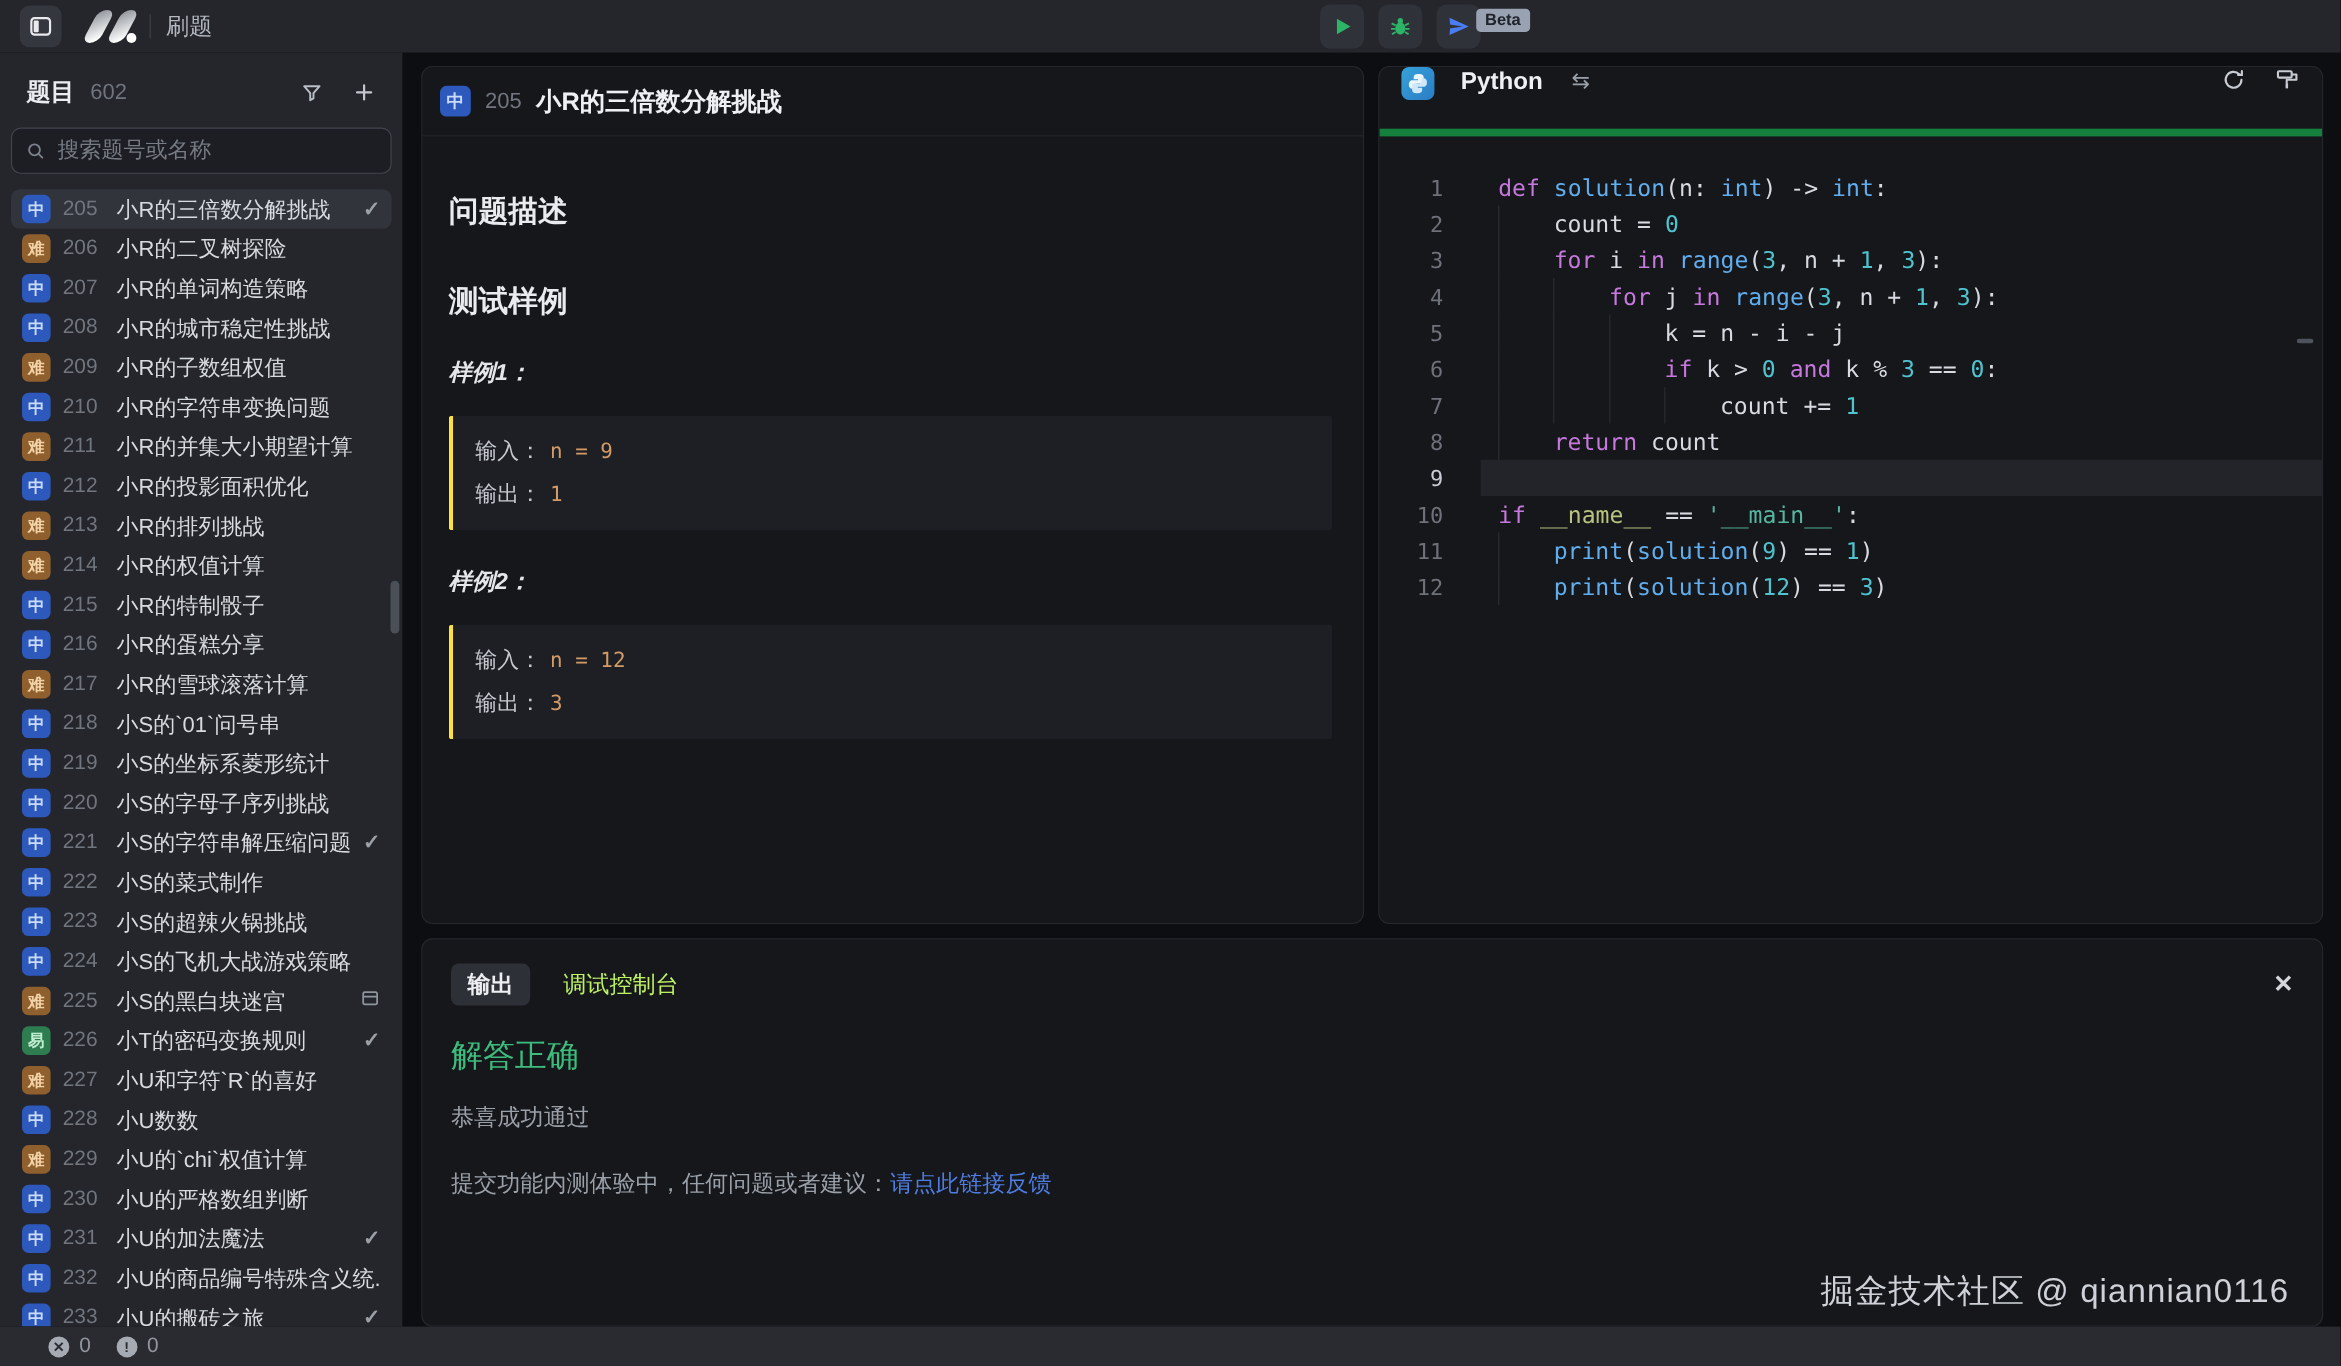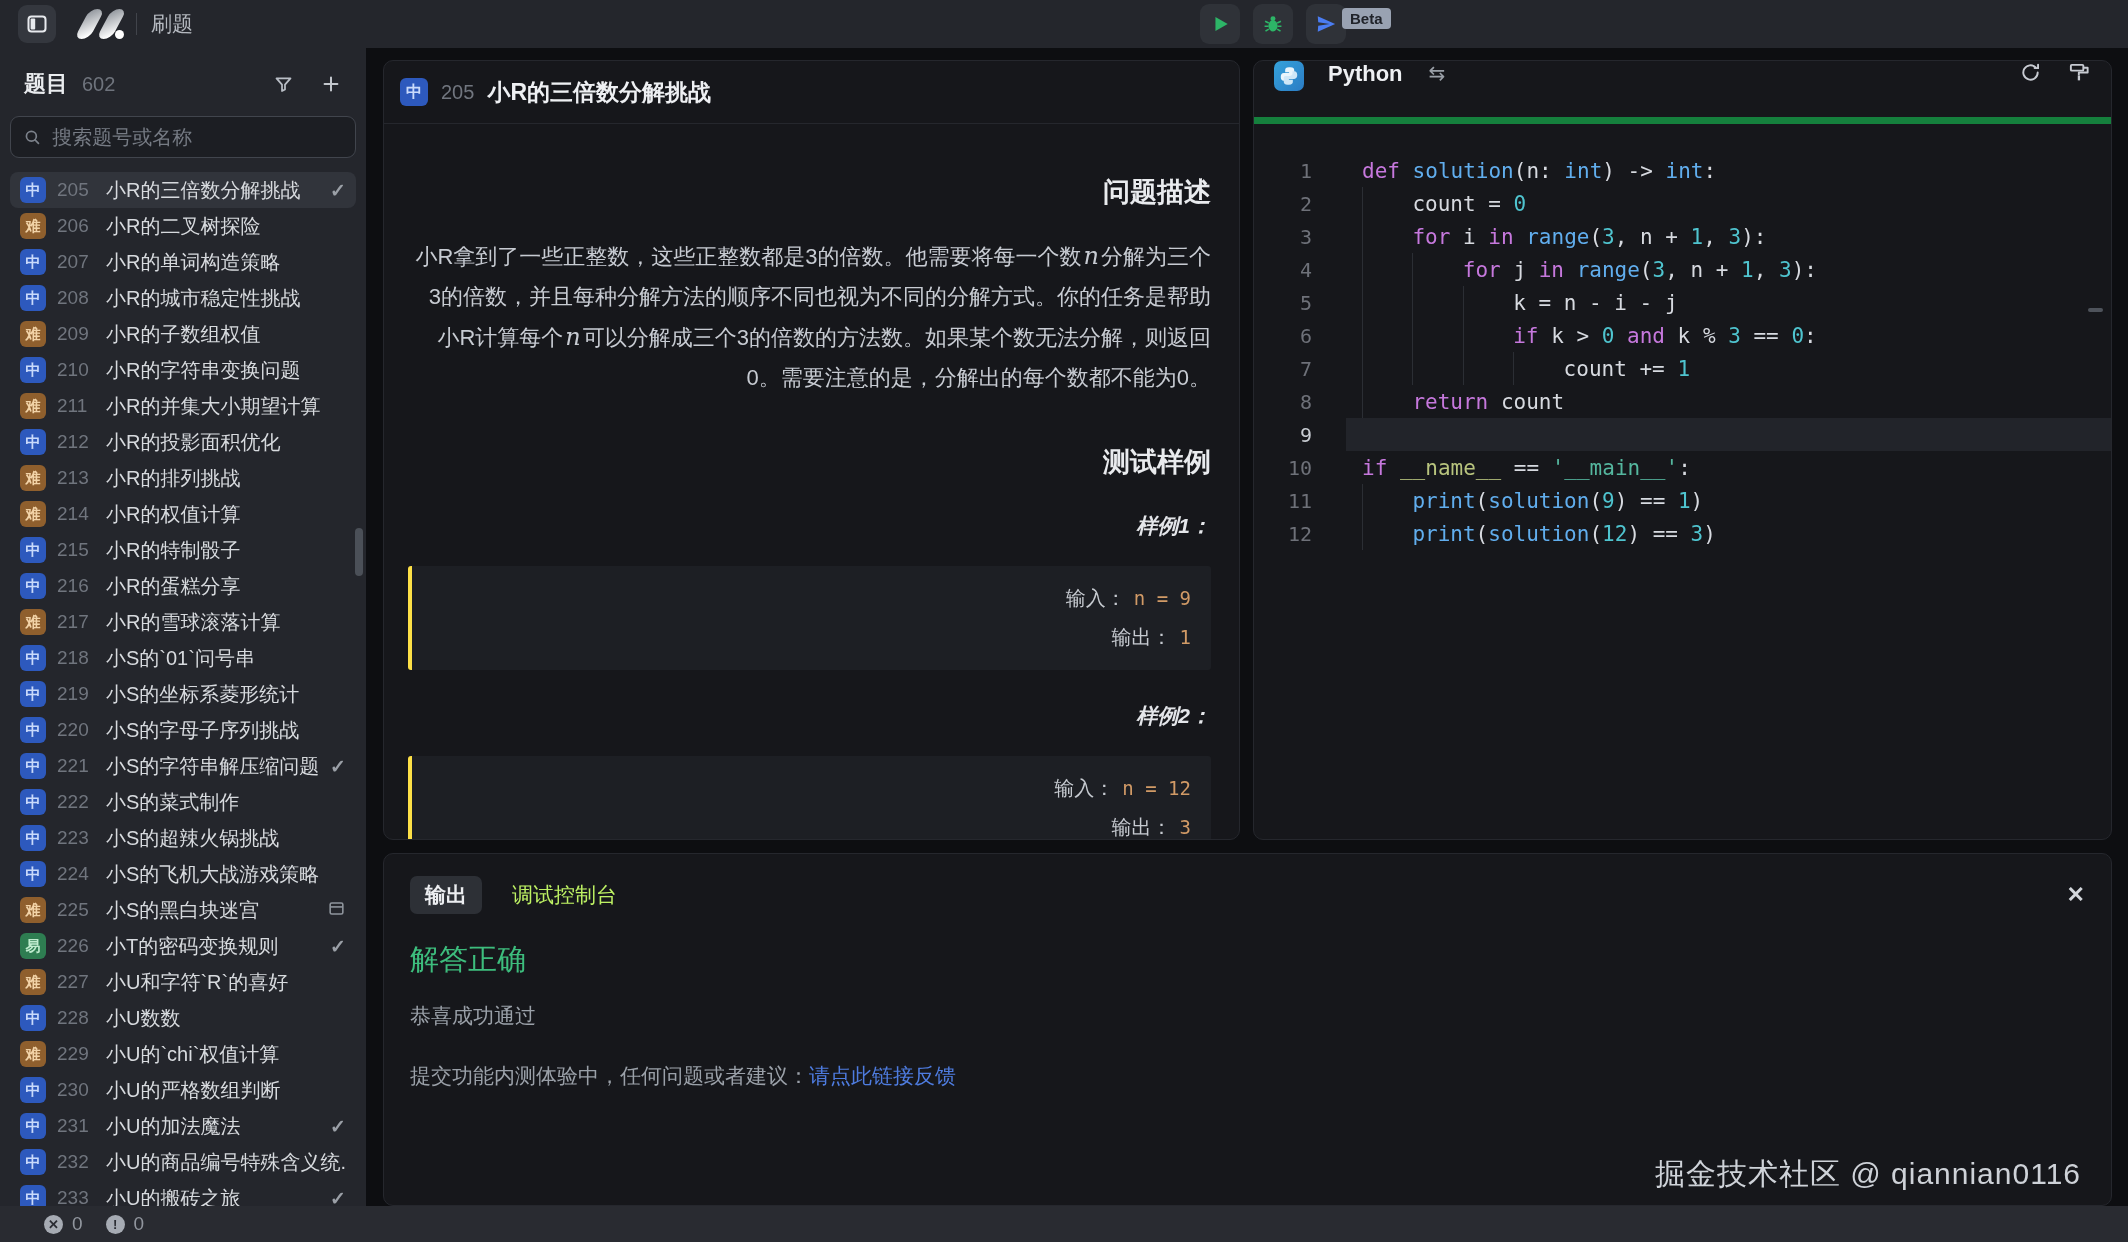--- a/index.html
+++ b/index.html
@@ -55,21 +55,21 @@
   .row-top{display:flex;gap:13px;height:780px;}
   .card{background:#16171b;border:1px solid #25272d;border-radius:10px;}
 
   
   .problem-card{width:857px;display:flex;flex-direction:column;overflow:hidden;}
   .phead{height:63px;border-bottom:1px solid #25272d;display:flex;align-items:center;
          padding:0 16px;gap:13px;flex-shrink:0;}
   .phead .badge{width:28px;height:28px;font-size:16px;}
   .phid{color:#71767f;font-size:20px;}
   .phtitle{color:#eef0f3;font-size:23px;font-weight:700;}
-  .pbody{padding:0 28px 0 24px;overflow:hidden;text-align:right;}
+  .pbody{padding:0 28px 0 24px;overflow:hidden;}
   .pbody h2{font-size:27px;font-weight:700;color:#e9ebee;margin:50px 0 0;}
   .pbody h2.h2-2{margin-top:46px;}
   .pdesc{margin-top:26px;font-size:22px;line-height:40px;color:#c7cbd2;}
   .pdesc em{font-family:"DejaVu Serif",serif;font-style:italic;font-size:24px;padding:0 2px;}
   .sample-label{margin-top:32px;font-size:21px;font-style:italic;font-weight:700;color:#e4e6ea;}
   .sample-block{margin-top:26px;background:#1d1f24;border-left:4px solid #fde047;
                 border-radius:3px;padding:13px 20px;}
   .sample-row{line-height:39px;font-size:20px;color:#c6cad0;}
   .sample-row .val{font-family:"DejaVu Sans Mono",monospace;color:#d19a66;font-size:19px;margin-left:8px;}
 
@@ -344,21 +344,20 @@
     <div class="row-top">
 
       <div class="card problem-card">
         <div class="phead">
           <span class="badge lv-medium">中</span>
           <span class="phid">205</span>
           <span class="phtitle">小R的三倍数分解挑战</span>
         </div>
         <div class="pbody">
           <h2>问题描述</h2>
-          <div class="pdesc" id="pdesc">小R拿到了一些正整数，这些正整数都是3的倍数。他需要将每一个数<em>n</em>分解为三个3的倍数，并且每种分解方法的顺序不同也视为不同的分解方式。你的任务是帮助小R计算每个<em>n</em>可以分解成三个3的倍数的方法数。如果某个数无法分解，则返回0。需要注意的是，分解出的每个数都不能为0。</div>
           <h2 class="h2-2">测试样例</h2>
           <div id="examples">
               <div class="sample-label">样例1：</div>
               <div class="sample-block">
                 <div class="sample-row"><span class="lbl">输入：</span><span class="val">n = 9</span></div>
                 <div class="sample-row"><span class="lbl">输出：</span><span class="val">1</span></div>
               </div>
               <div class="sample-label">样例2：</div>
               <div class="sample-block">
                 <div class="sample-row"><span class="lbl">输入：</span><span class="val">n = 12</span></div>

